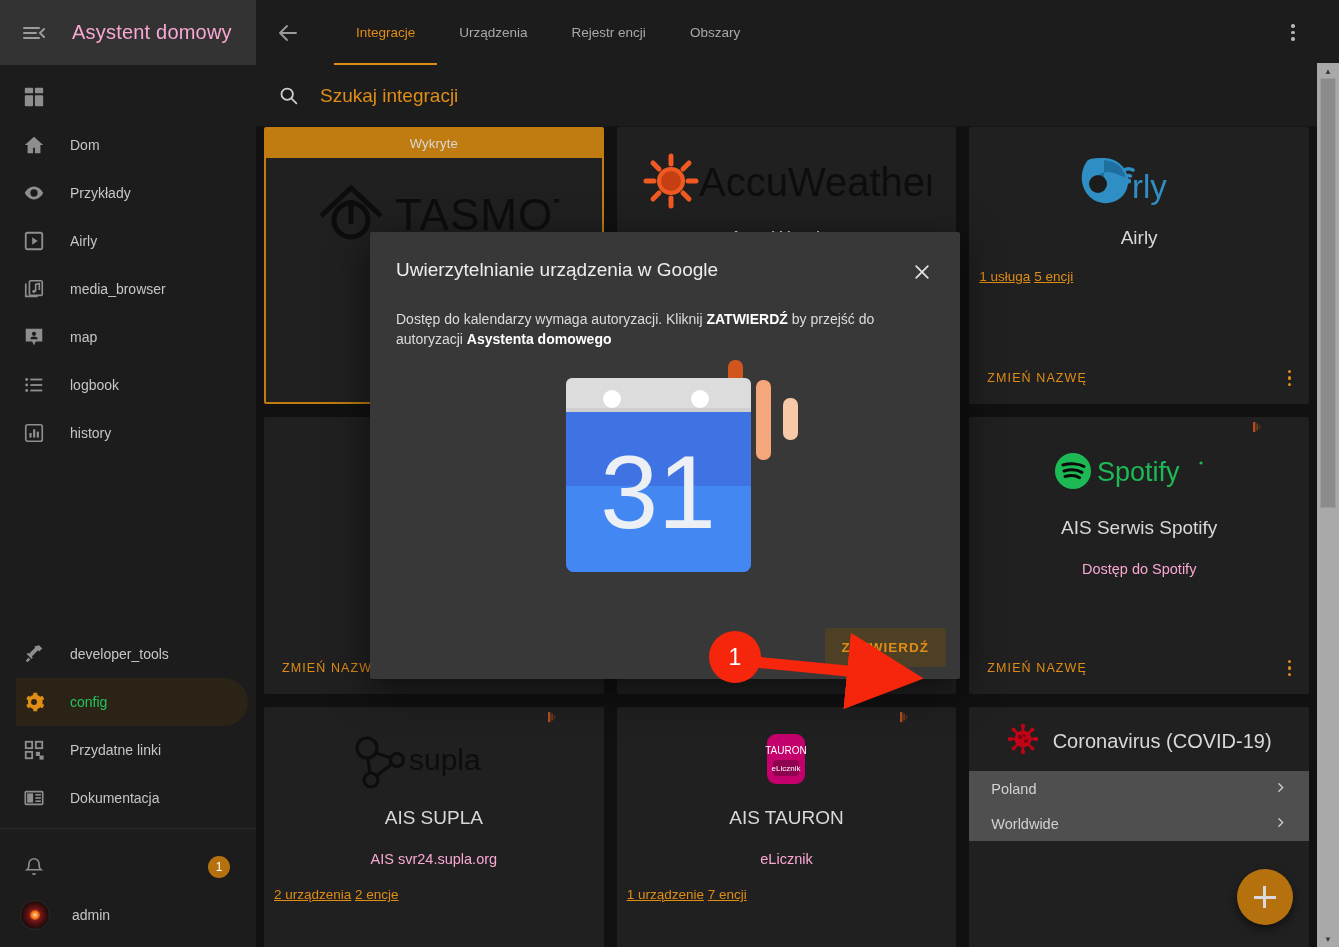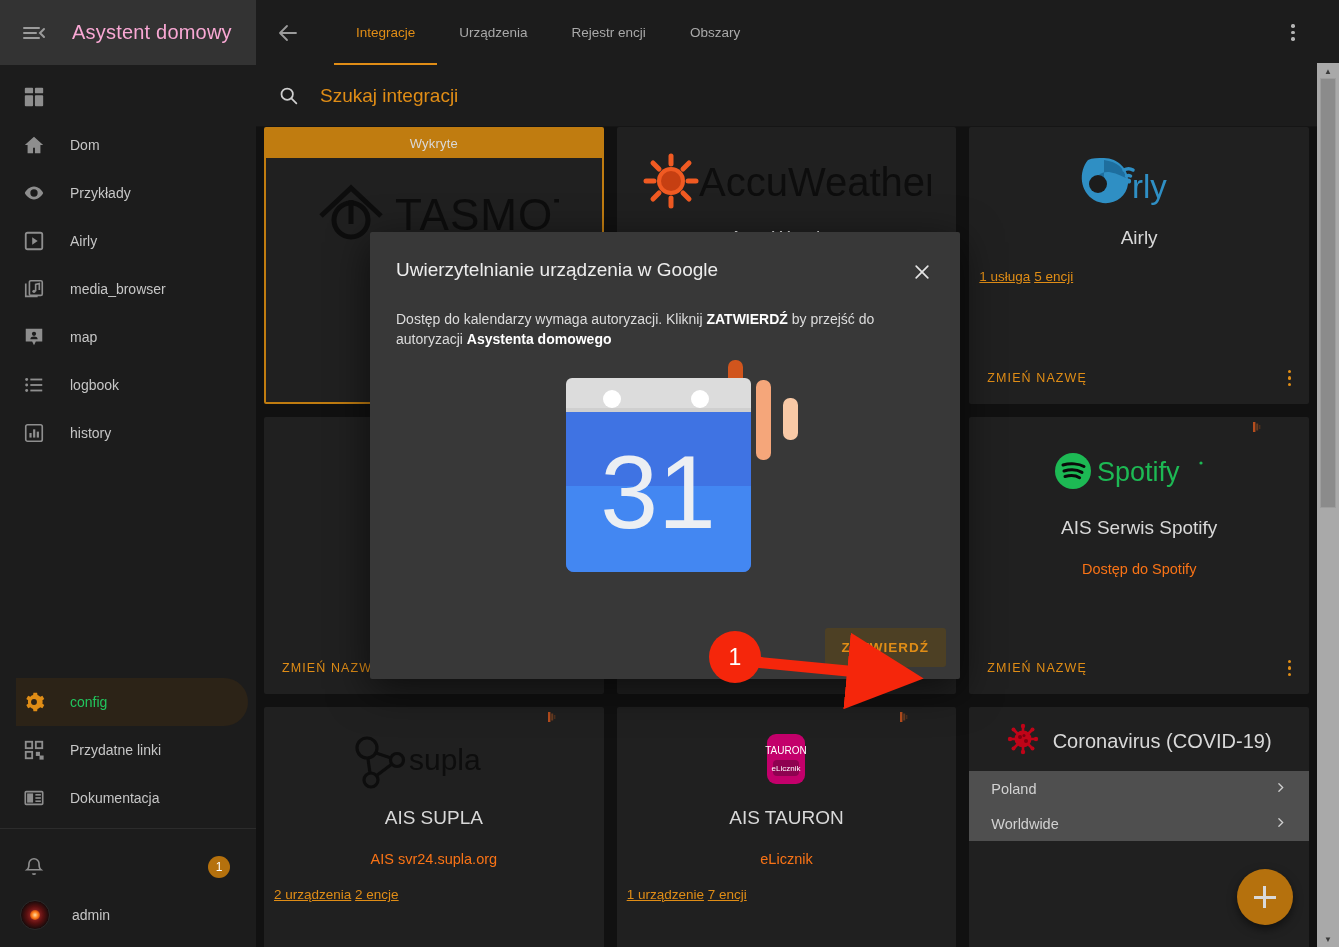--- a/index.html
+++ b/index.html
@@ -143,21 +143,21 @@
   }
   .card-body {
     flex: 1 1 auto; display: flex; flex-direction: column;
     padding: 18px 10px 0 10px; position: relative;
   }
   .card-logo { height: 72px; display: flex; align-items: center; justify-content: center; }
   .card-title {
     font-size: 19px; color: #d8d8d8; margin-top: 10px; text-align: center;
     font-weight: 400;
   }
-  .card-sub { font-size: 14.5px; color: #f97316; margin-top: 22px; text-align: center; }
+  .card-sub { font-size: 14.5px; color: #f9a8d4; margin-top: 22px; text-align: center; }
   .card-links { margin-top: 20px; font-size: 13.5px; }
   .card-links a { color: #e08d16; text-decoration: underline; cursor: pointer; }
   .card-foot {
     height: 52px; display: flex; align-items: center;
     justify-content: space-between; padding: 0 18px;
   }
   .rename-btn {
     color: #e08d16; font-size: 12.5px; letter-spacing: 1.1px;
     cursor: pointer; background: none; border: none;
     font-family: "Liberation Sans", sans-serif;
@@ -362,20 +362,29 @@
               <rect x="15" y="10.5" width="2.4" height="6.5" fill="currentColor" stroke="none"></rect>
             </svg>
         </span>
         <span class="nav-lbl">history</span>
       </div>
     </nav>
 
     <div class="nav-spacer"></div>
 
     <div class="nav-bottom">
+      <div class="nav-item">
+        <span class="nav-ico">
+          <svg width="22" height="22" viewBox="0 0 24 24" fill="currentColor">
+              <path d="M17.5 2.5 21 6l-3.3 3.3-1.3-1.3-6.8 6.8 1.2 1.2-1.4 1.4L4 12l1.4-1.4 1.2 1.2L13.4 5l-1.3-1.3z"></path>
+              <path d="M3 19l3-3 2 2-3 3z"></path>
+            </svg>
+        </span>
+        <span class="nav-lbl">developer_tools</span>
+      </div>
 
       <div class="nav-item active">
         <span class="nav-ico">
           <svg width="22" height="22" viewBox="0 0 24 24" fill="currentColor">
               <path d="M12 8a4 4 0 1 0 0 8 4 4 0 0 0 0-8zm9.4 4c0-.6-.1-1.2-.2-1.8l2-1.6-2-3.4-2.4 1a7.8 7.8 0 0 0-3-1.8L15.4 2h-4l-.4 2.4c-1.1.3-2.1.9-3 1.8l-2.4-1-2 3.4 2 1.6c-.1.6-.2 1.2-.2 1.8s.1 1.2.2 1.8l-2 1.6 2 3.4 2.4-1c.9.9 1.9 1.5 3 1.8l.4 2.4h4l.4-2.4c1.1-.3 2.1-.9 3-1.8l2.4 1 2-3.4-2-1.6c.1-.6.2-1.2.2-1.8z"></path>
               <circle cx="12" cy="12" r="3.2" fill="#2c2317"></circle>
             </svg>
         </span>
         <span class="nav-lbl">config</span>
       </div>

